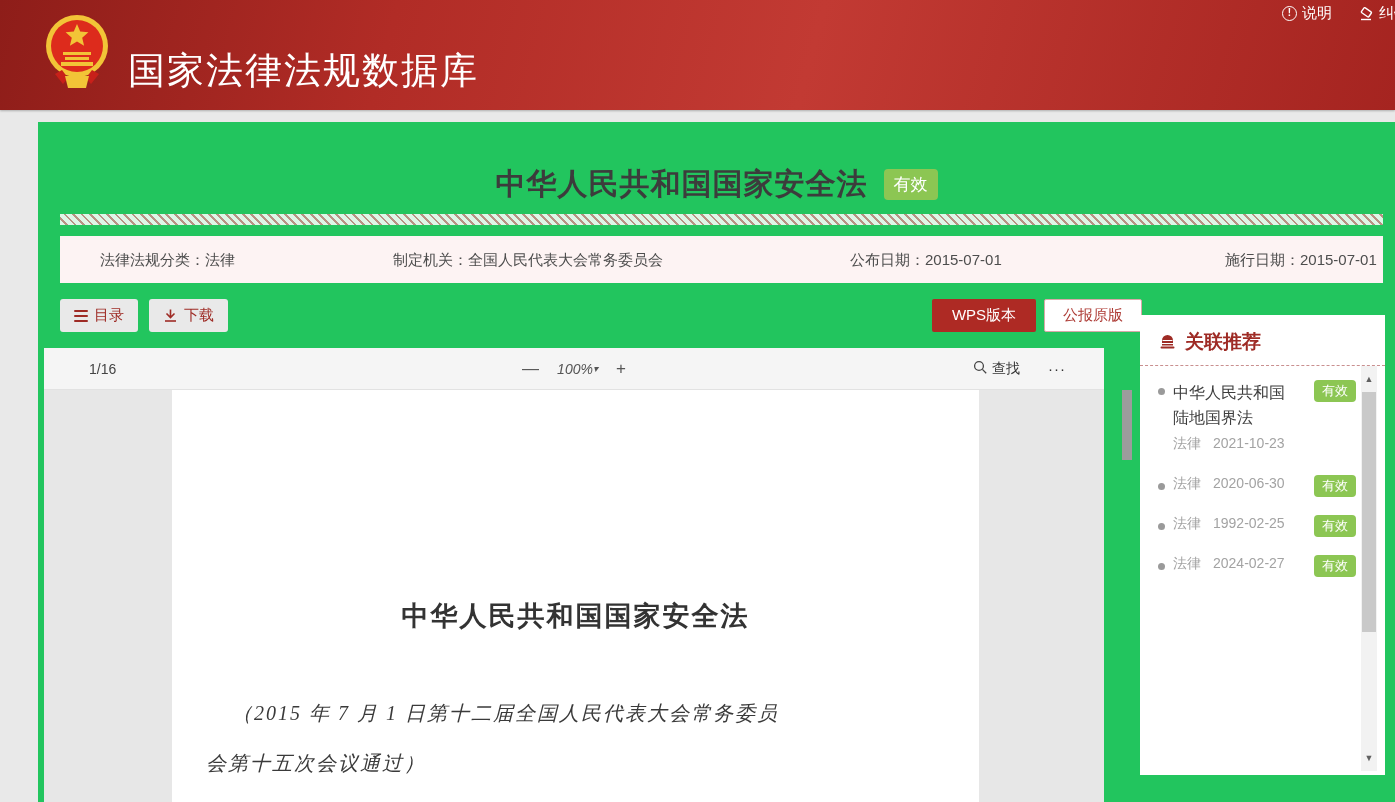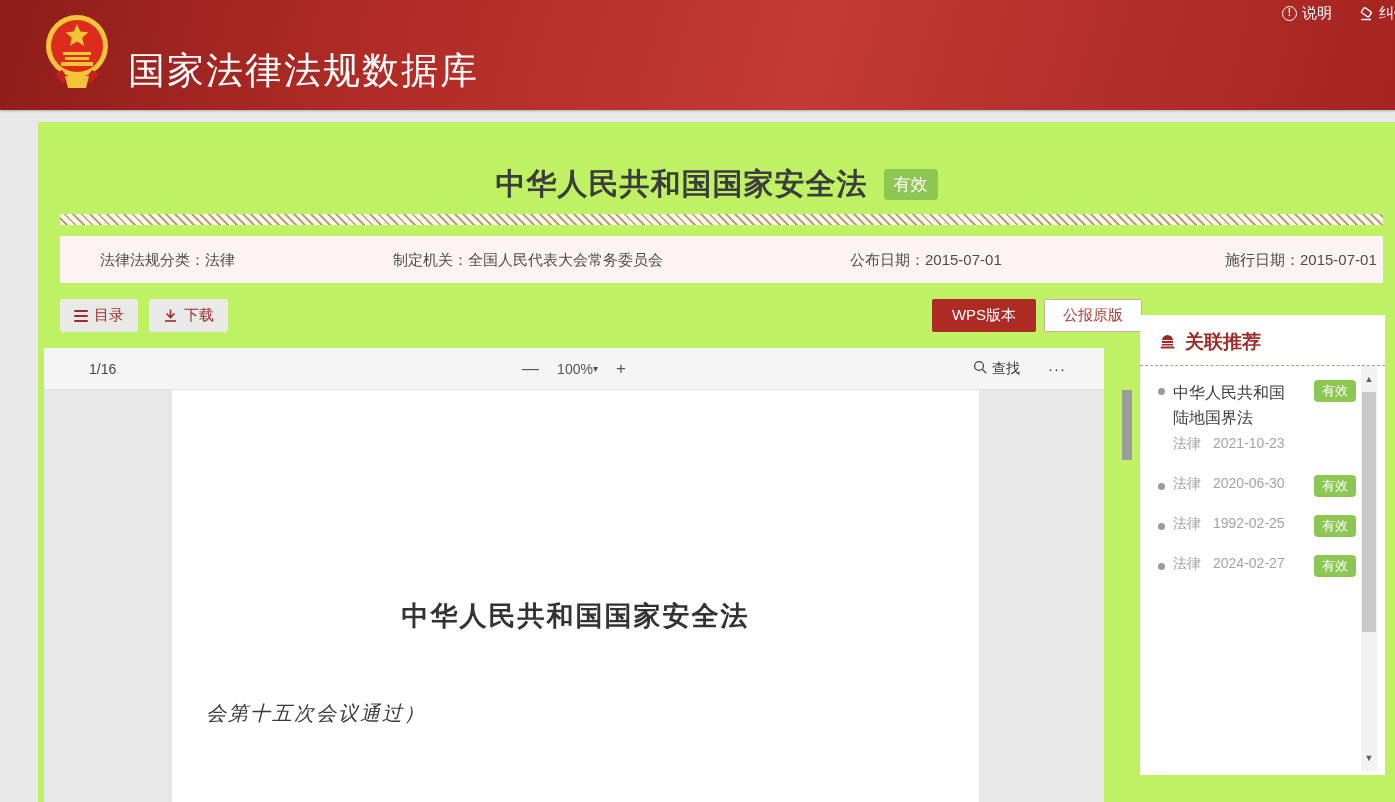--- a/index.html
+++ b/index.html
@@ -7,21 +7,21 @@
 
   
   .header { position:relative; height:110px; background:linear-gradient(105deg,#8e1d19 0%,#b12c26 28%,#c23a33 58%,#a52420 100%); box-shadow:0 1px 2px rgba(0,0,0,.25); }
   .emblem { position:absolute; left:45px; top:12px; width:64px; height:80px; }
   .app-title { position:absolute; left:128px; top:46px; color:#fff; font-size:37px; letter-spacing:2px; font-weight:500; }
   .header-links { position:absolute; top:4px; right:-14px; display:flex; gap:26px; color:#fff; font-size:15px; align-items:center; }
   .header-link { display:flex; align-items:center; gap:5px; cursor:pointer; white-space:nowrap; }
   .info-icon { width:15px; height:15px; border:1.5px solid #fff; border-radius:50%; font-size:10px; line-height:12px; text-align:center; font-weight:bold; display:inline-block; }
 
   
-  .content-card { position:absolute; left:38px; top:122px; right:0; bottom:0; background:#bef264; }
+  .content-card { position:absolute; left:38px; top:122px; right:0; bottom:0; background:#22c55e; }
 
   .doc-title-row { position:absolute; top:42px; left:0; width:100%; display:flex; justify-content:center; align-items:center; gap:16px; }
   .doc-title { font-size:30px; color:#3c3c3c; font-weight:600; letter-spacing:1px; }
   .status-badge { background:#8cc653; color:#fff; font-size:17px; padding:4px 10px; border-radius:4px; }
 
   .hatch-divider { position:absolute; top:92px; left:22px; right:12px; height:11px;
     background:repeating-linear-gradient(45deg,#ffffff 0 4px,#d28a8a 4px 6px); opacity:.85; }
 
   .meta-bar { position:absolute; top:114px; left:22px; right:12px; height:47px; background:#fdf3f3; font-size:15px; color:#4d4d4d; }
   .meta-item { position:absolute; top:15px; white-space:nowrap; }
@@ -34,21 +34,21 @@
   .bars-icon i { width:14px; height:2px; background:#9e2b25; border-radius:1px; }
   .btn-wps { position:absolute; top:0; right:84px; width:104px; height:33px; background:#ae2a24; color:#fff; border:none; border-radius:2px; font-size:15px; cursor:pointer; font-family:inherit; }
   .btn-gazette { position:absolute; top:0; right:-22px; width:98px; height:33px; background:#fff; color:#ad3a34; border:1px solid #d8a8a8; border-radius:2px; font-size:15px; cursor:pointer; font-family:inherit; }
 
   
   .viewer { position:absolute; top:226px; left:6px; width:1060px; bottom:0; }
   .viewer-toolbar { position:relative; height:42px; background:#f5f5f5; border-bottom:1px solid #e2e2e2; display:flex; align-items:center; font-size:14px; color:#444; }
   .page-indicator { position:absolute; left:45px; }
   .zoom-group { margin:0 auto; display:flex; align-items:center; gap:18px; color:#555; }
   .zoom-btn { background:none; border:none; font-size:17px; color:#555; cursor:pointer; font-family:inherit; }
-  .zoom-select { display:flex; align-items:center; cursor:pointer; font-size:14px; }
+  .zoom-select { display:flex; align-items:center; cursor:pointer; font-size:14px;font-style:italic; }
   .caret { font-size:10px; color:#555; }
   .find-group { position:absolute; right:38px; display:flex; align-items:center; gap:28px; }
   .find-btn { display:flex; gap:4px; background:none; border:none; font-size:14px; color:#333; cursor:pointer; font-family:Liberation Serif, serif; }
   .more-btn { background:none; border:none; font-size:15px; color:#333; cursor:pointer; letter-spacing:1px; font-family:inherit; }
   .viewer-body { position:absolute; top:42px; left:0; right:0; bottom:0; background:#e7e7e7; overflow:hidden; }
   .pdf-page { position:absolute; left:128px; top:0; width:807px; height:100%; background:#fff; }
   .pdf-title { position:absolute; top:208px; width:100%; text-align:center; font-family:"Liberation Serif",serif; font-weight:bold; font-size:27px; color:#333; letter-spacing:2px; }
   .pdf-passage { position:absolute; top:298px; left:34px; right:40px; font-family:"Liberation Serif",serif; font-style:italic; font-size:20px; color:#3a3a3a; letter-spacing:2px; line-height:50px; }
   .pdf-passage .indent { padding-left:26px; }
   .viewer-scroll-thumb { position:absolute; top:268px; left:1084px; width:10px; height:70px; background:#9c9c9c; cursor:pointer; }
@@ -153,20 +153,21 @@
           </svg>
           <span>查找</span>
         </button>
         <button class="more-btn">···</button>
       </div>
     </div>
     <div class="viewer-body">
       <div class="pdf-page">
         <div class="pdf-title">中华人民共和国国家安全法</div>
         <div class="pdf-passage">
+          <div class="indent">（2015 年 7 月 1 日第十二届全国人民代表大会常务委员</div>
           <div>会第十五次会议通过）</div>
         </div>
       </div>
     </div>
   </div>
   <div class="viewer-scroll-thumb"></div>
 
   <div class="sidebar">
     <div class="sidebar-header">
       <svg width="19" height="19" viewBox="0 0 19 19">

